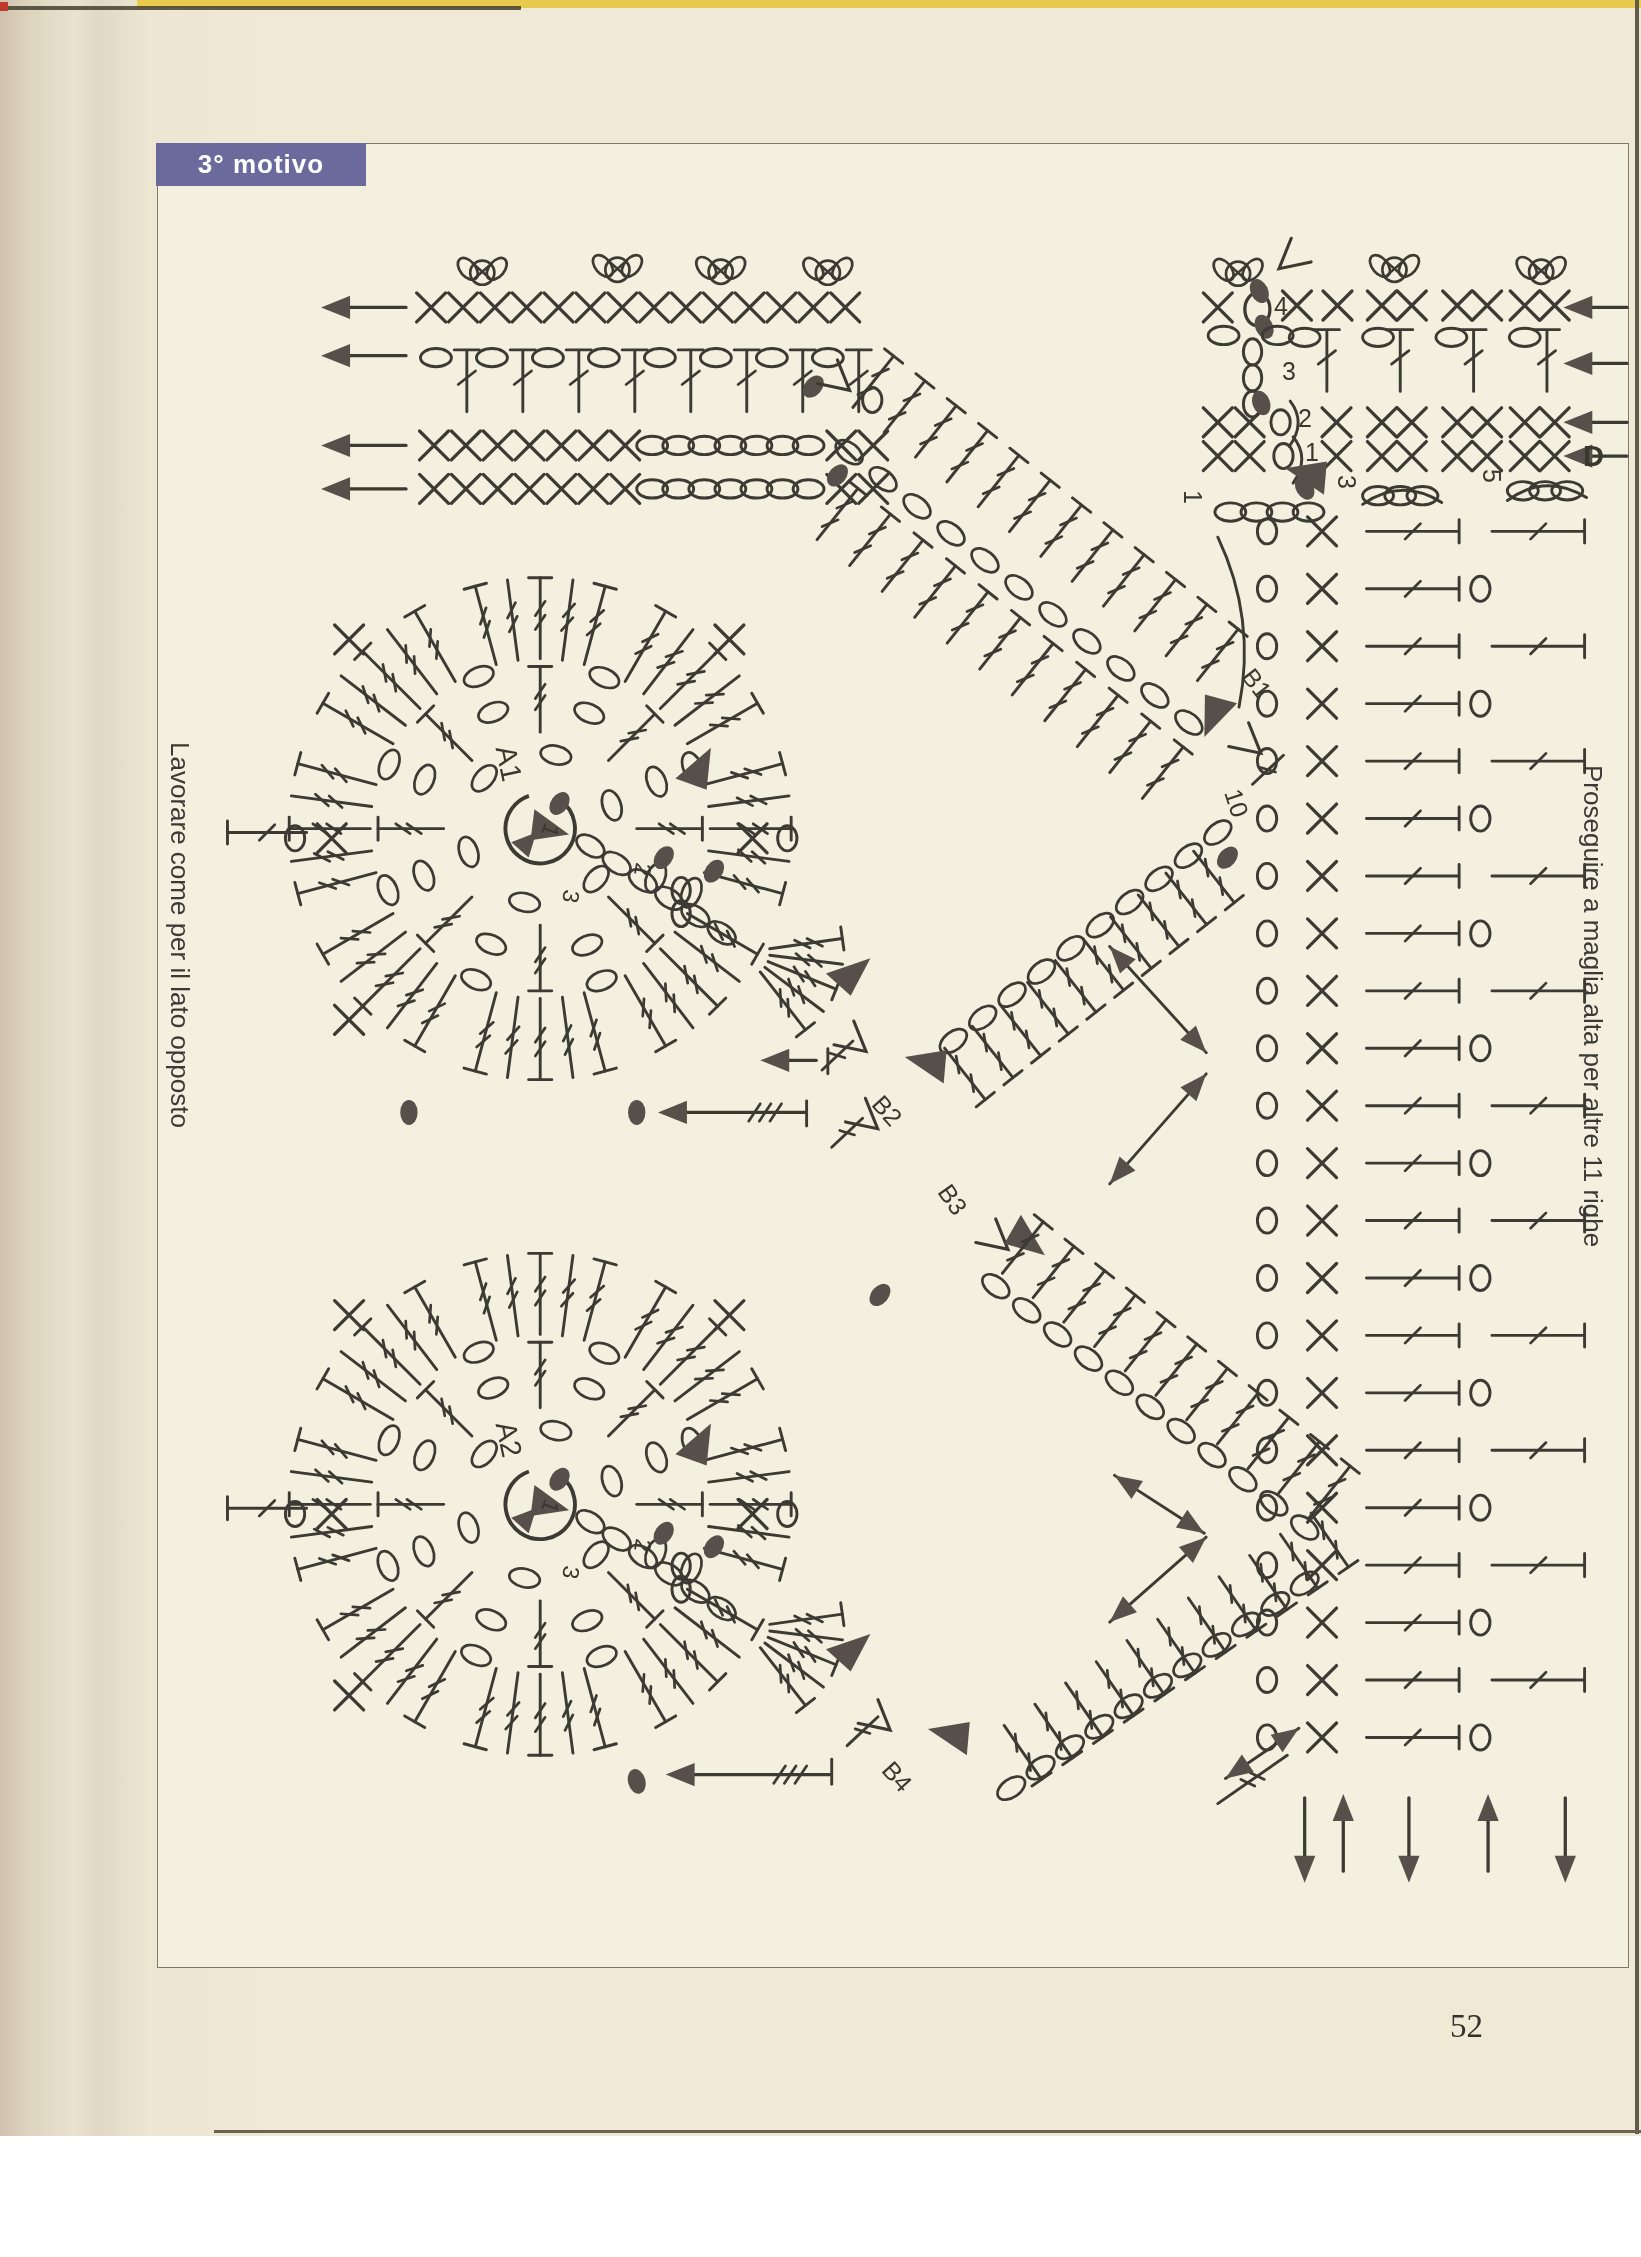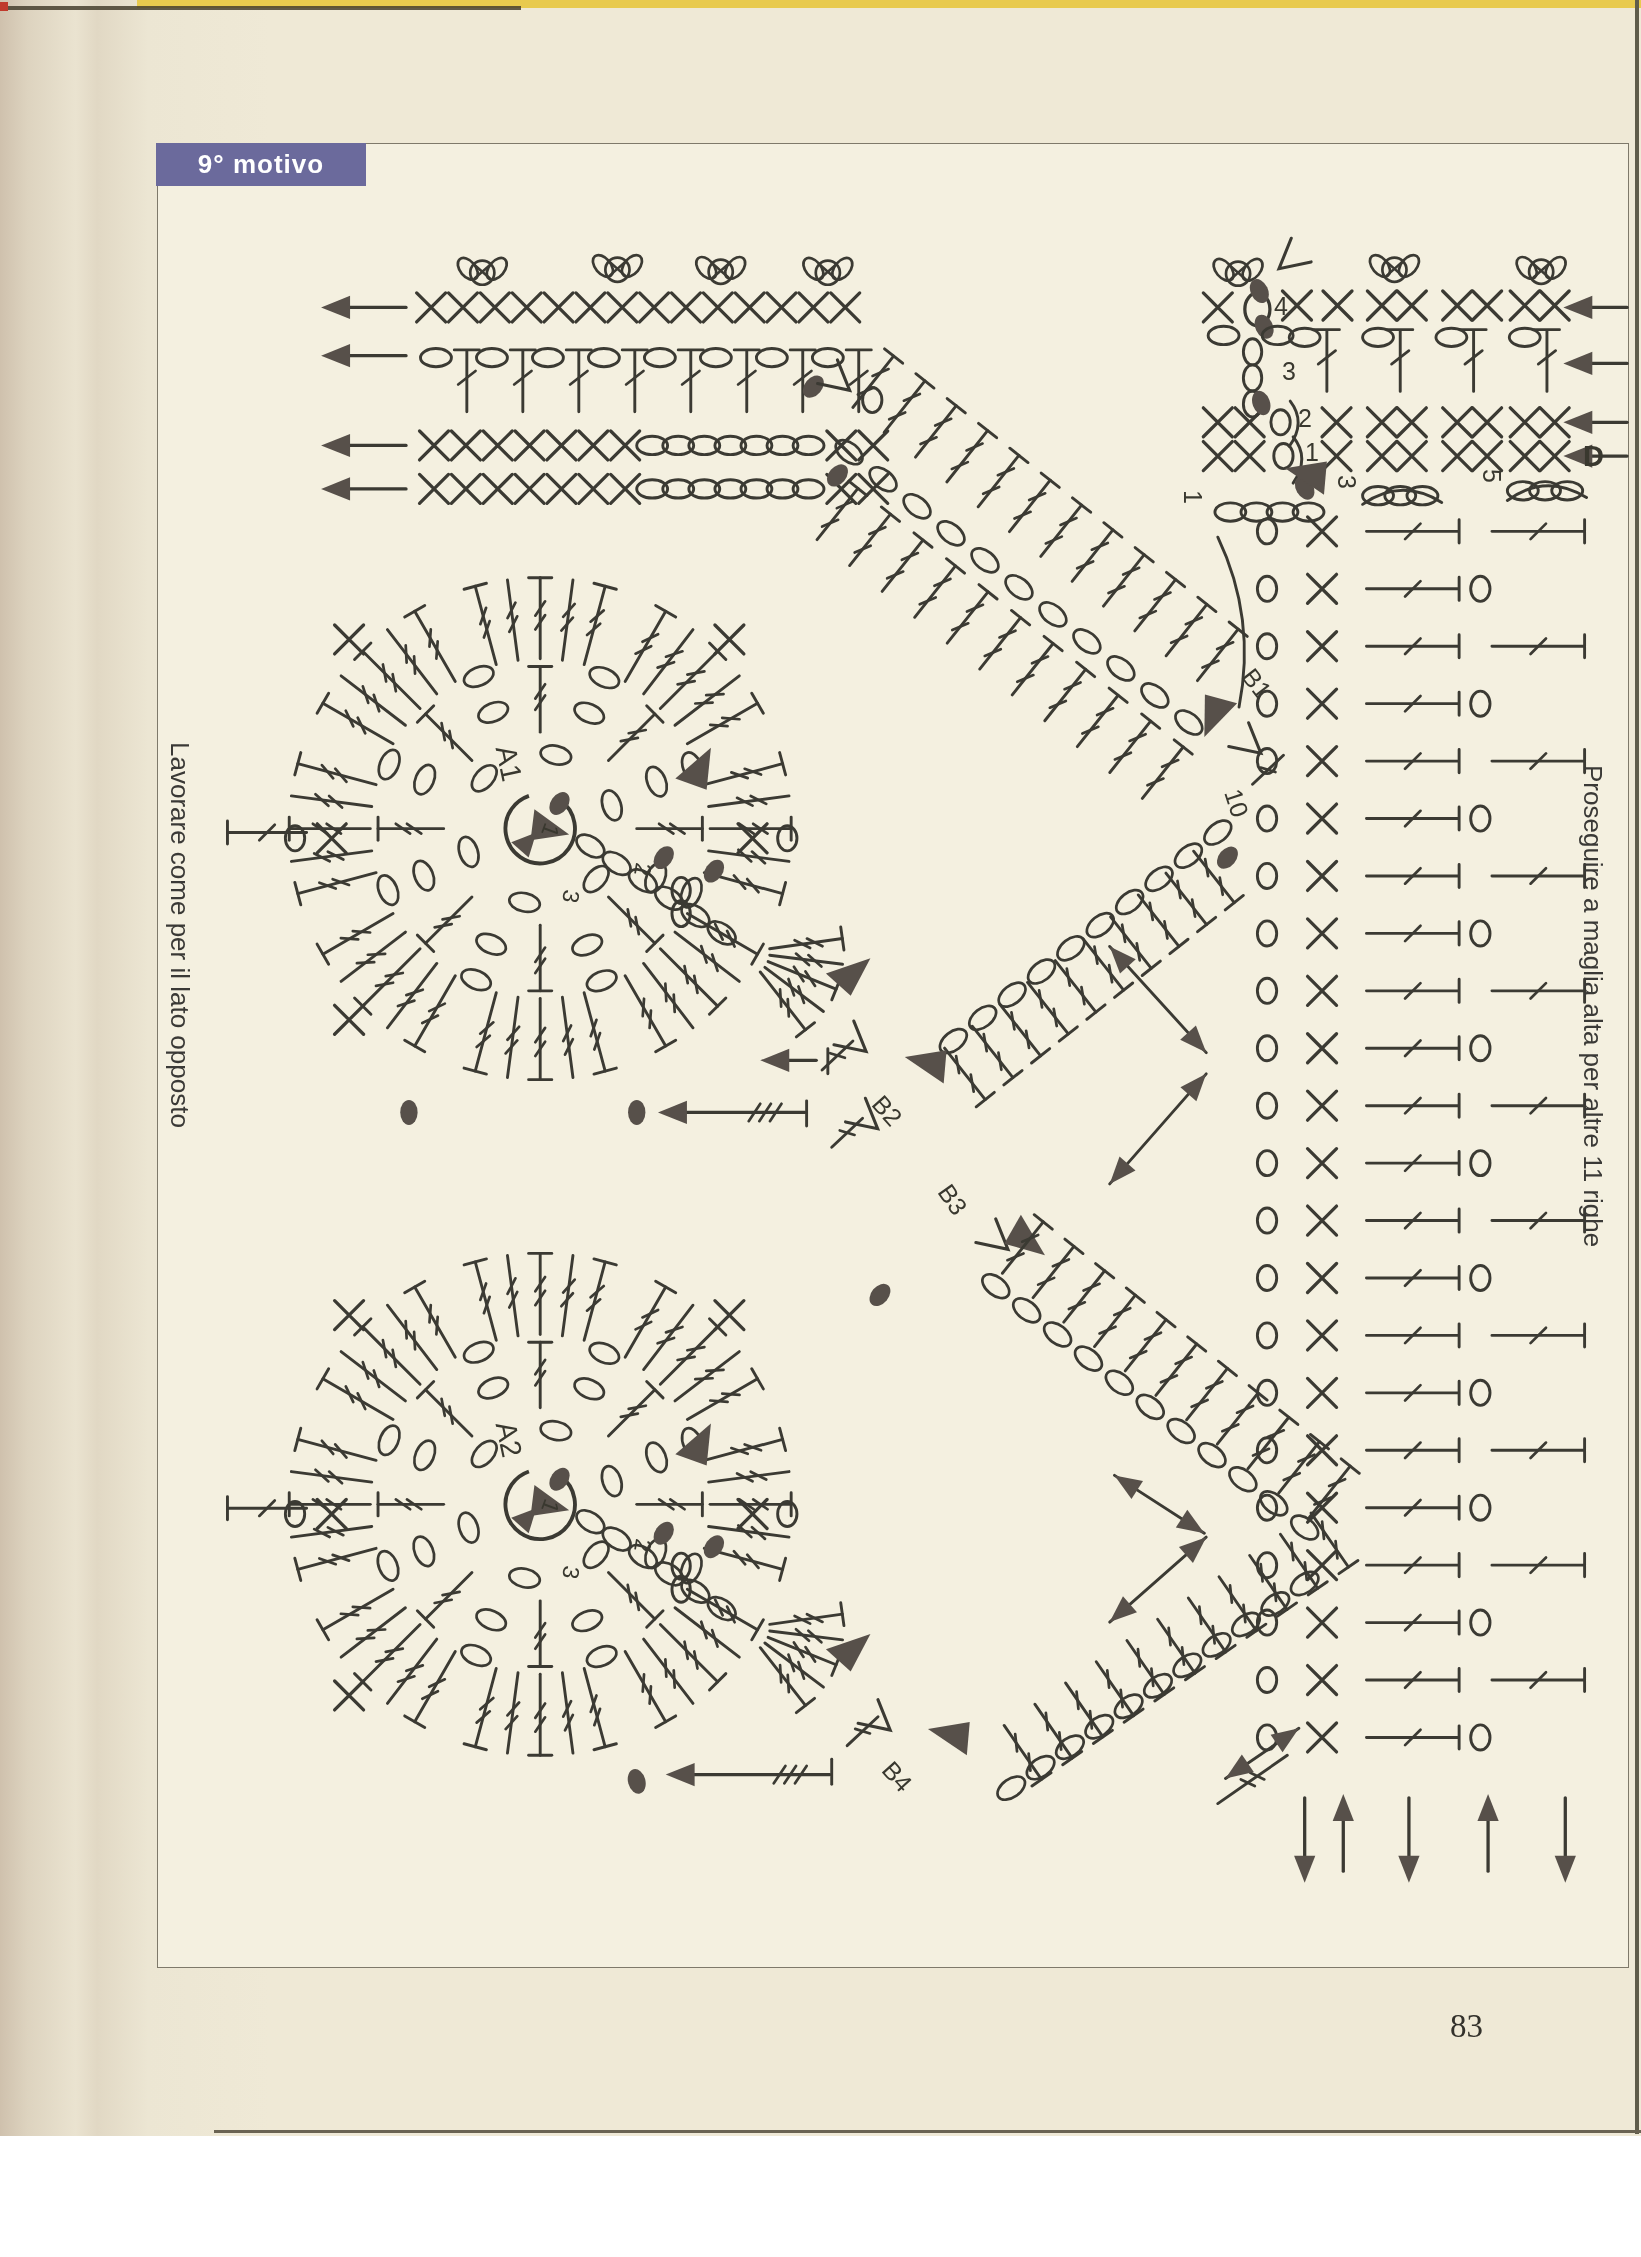--- a/index.html
+++ b/index.html
@@ -2079,26 +2079,26 @@
     <path d="M797.7469697872808,1682.3814993750384L873.0073430116402,1671.8043437020733" fill="none" stroke="#3b3a33" stroke-width="3" stroke-linecap="round"></path>
     <path d="M823.5511587936751,1673.6232332690165L839.67711668281,1681.6203253753915" fill="none" stroke="#3b3a33" stroke-width="2.8" stroke-linecap="round"></path>
     <path d="M836.3454222418161,1671.8251168046124L852.471380130951,1679.8222089109875" fill="none" stroke="#3b3a33" stroke-width="2.8" stroke-linecap="round"></path>
     <path d="M871.3372658001193,1659.9211268771744L874.677420223161,1683.6875605269722" fill="none" stroke="#3b3a33" stroke-width="3" stroke-linecap="round"></path>
     <g transform="translate(856,1708) rotate(-38)">
       <polygon points="0,0 46,16 6,34" fill="#57504a"></polygon>
     </g>
   </svg>
 
 <div class="motivo">
-  <span>9° motivo</span>
+  <span>3° motivo</span>
 </div>
 
 <div class="cap-left">Lavorare come per il lato opposto</div>
 <div class="cap-right">Proseguire a maglia alta per altre 11 righe</div>
-<div class="pagenum">83</div>
+<div class="pagenum">52</div>
 
 <span class="dlab big" style="left:519px;top:743px;transform:rotate(78deg);">A1</span>
 <span class="dlab big" style="left:519px;top:1419px;transform:rotate(78deg);">A2</span>
 <span class="dlab" style="left:1257px;top:664px;transform:rotate(52deg);">B1</span>
 <span class="dlab" style="left:886px;top:1091px;transform:rotate(48deg);">B2</span>
 <span class="dlab" style="left:954px;top:1180px;transform:rotate(55deg);">B3</span>
 <span class="dlab" style="left:896px;top:1757px;transform:rotate(48deg);">B4</span>
 <span class="dlab big bold" style="left:1583px;top:442px;">D</span>
 
 <span class="dlab" style="left:1274px;top:294px;">4</span>

